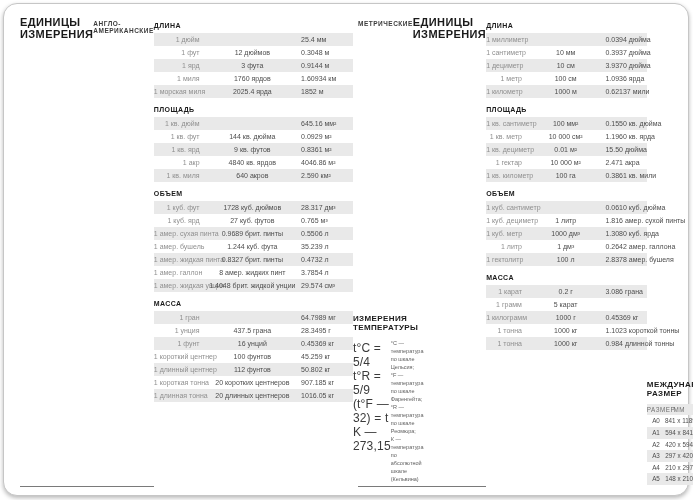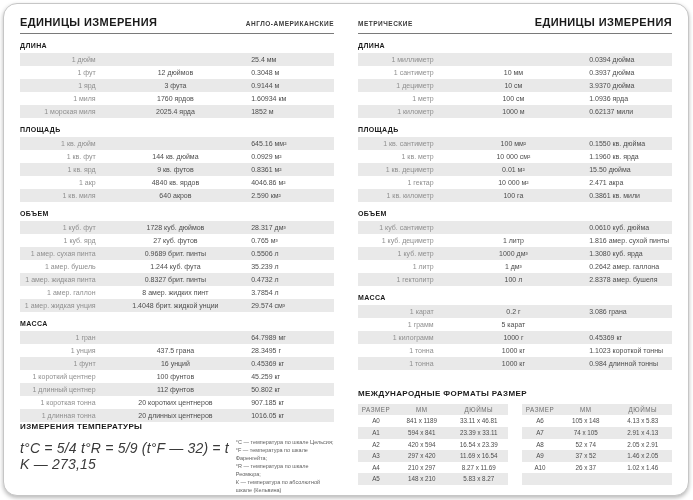--- a/index.html
+++ b/index.html
@@ -1,39 +1,39 @@
 <!DOCTYPE html>
 <html><head>
 <meta charset="utf-8">
 <style>
   html,body{margin:0;padding:0;background:#fff;width:693px;height:500px;overflow:hidden;
     font-family:"Liberation Sans", sans-serif;}
   .card{position:absolute;left:3px;top:3px;width:686px;height:493px;box-sizing:border-box;
     background:#fff;border:1px solid #c6c6c6;border-radius:14px;
     box-shadow:0 2px 4px rgba(0,0,0,.28);padding:10px 16px 8px 16px;
     display:flex;gap:24px;}
-  .panel{flex:1;display:flex;flex-direction:column;min-width:0;}
+  .panel{flex:1;display:flex;flex-direction:row;min-width:0;}
   .panel-header{display:flex;justify-content:space-between;align-items:baseline;
     border-bottom:1px solid #7a7a7a;padding-bottom:5px;margin-top:2px;}
   .panel-title{font-size:11px;font-weight:bold;color:#1a1a1a;letter-spacing:.4px;}
   .panel-subtitle{font-size:6.5px;font-weight:bold;color:#3c3c3c;letter-spacing:.5px;}
   .section-title{font-size:7px;font-weight:bold;color:#1a1a1a;letter-spacing:.4px;
     margin:8px 0 4px 0;}
   .row{display:flex;height:13px;line-height:13px;font-size:7px;}
   .row.alt{background:#e9e9e9;}
   .c1{width:26%;text-align:right;color:#8f8f8f;padding-right:6px;box-sizing:border-box;
     white-space:nowrap;}
   .c2{width:47%;text-align:center;color:#4d4d4d;white-space:nowrap;}
   .c3{width:27%;text-align:left;color:#4d4d4d;padding-left:2px;box-sizing:border-box;
     white-space:nowrap;}
   
   .temp{margin-top:auto;padding-bottom:4px;}
   .temp-title{font-size:8px;font-weight:bold;color:#1a1a1a;letter-spacing:.4px;margin-bottom:7px;}
   .temp-flex{display:flex;justify-content:space-between;align-items:flex-start;}
-  .temp-formula{font-size:14px;color:#3a3a3a;letter-spacing:.2px;padding-top:2px;font-style:italic;}
+  .temp-formula{font-size:12px;color:#3a3a3a;letter-spacing:.2px;padding-top:2px;}
   .temp-notes{font-size:5.5px;color:#5f5f5f;line-height:8px;text-align:left;}
   
   .paper{margin-top:auto;padding-bottom:2px;}
   .paper-title{font-size:8px;font-weight:bold;color:#1a1a1a;letter-spacing:.4px;margin-bottom:6px;}
   .paper-tables{display:flex;gap:14px;}
   .ptable{flex:1;}
   .prow{display:flex;height:11.6px;line-height:11.6px;font-size:6.3px;color:#4d4d4d;}
   .prow.alt{background:#e9e9e9;}
   .prow.phead{background:#e9e9e9;color:#6e6e6e;letter-spacing:.5px;}
   .p1{width:24%;text-align:center;white-space:nowrap;}

